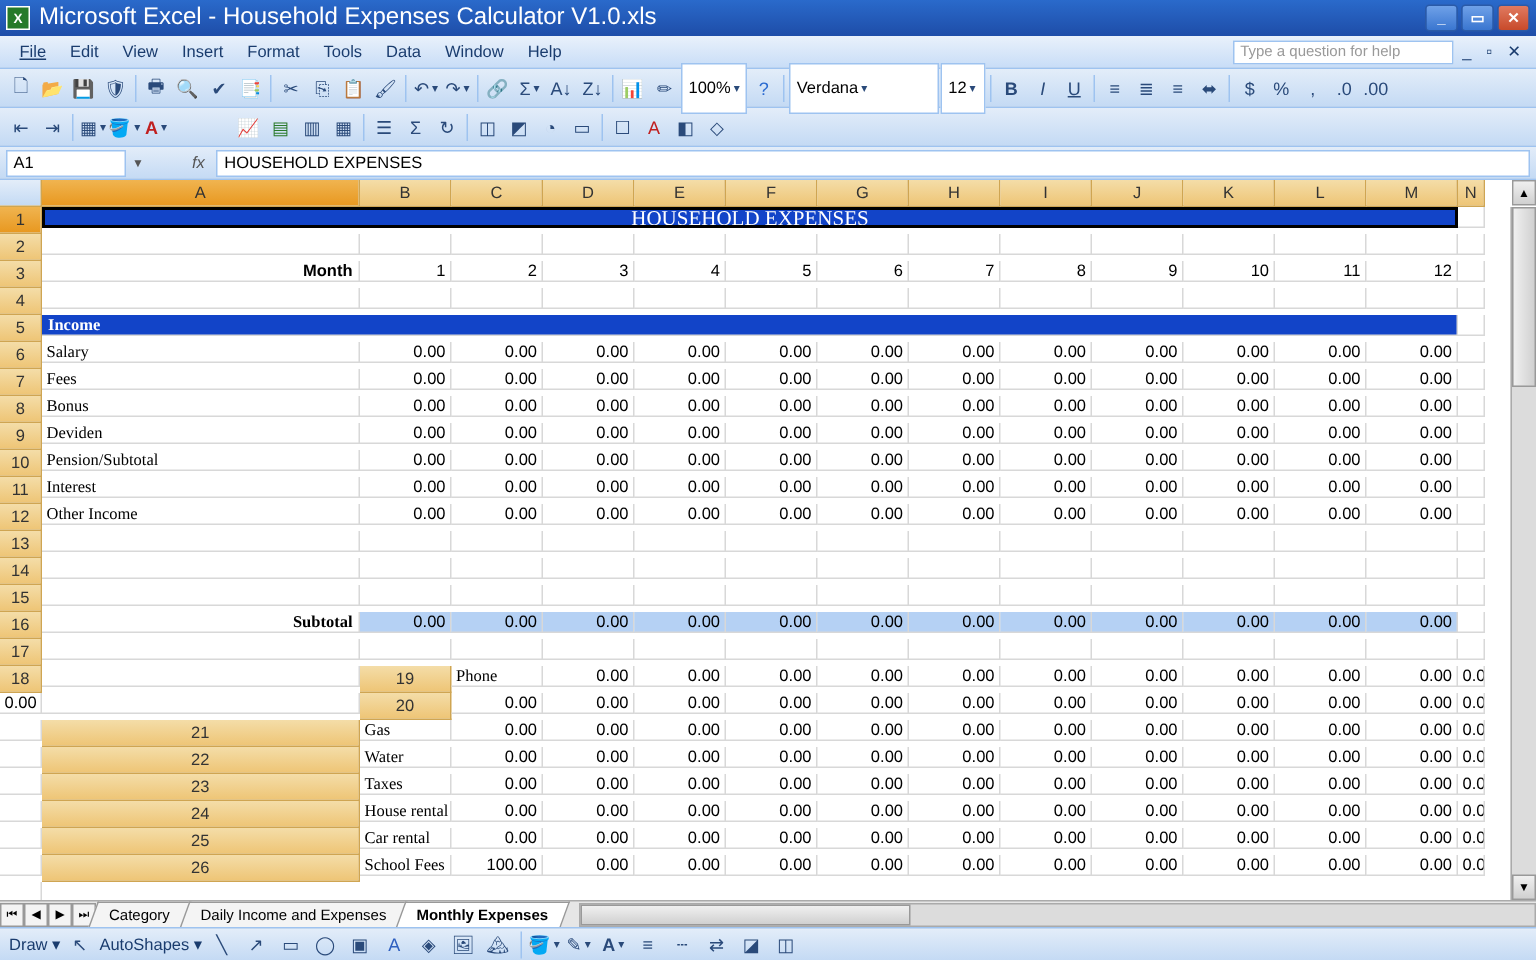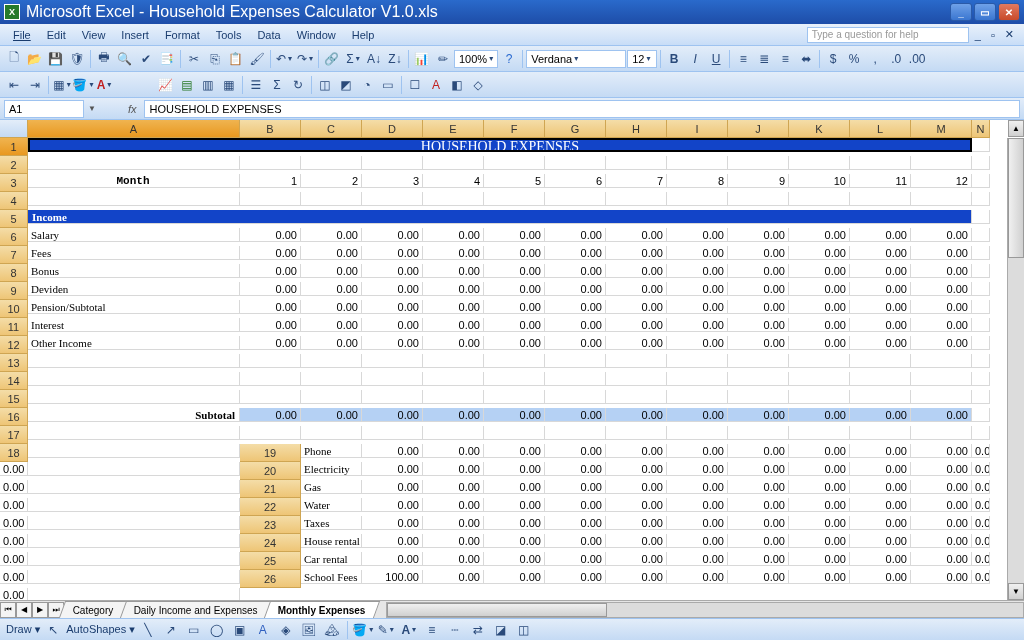--- a/index.html
+++ b/index.html
@@ -9,49 +9,49 @@
 .titlebar { height: 24px; background: linear-gradient(#2a6acb,#1e4da8); display: flex; align-items: center; padding: 0 4px; color: #fff; }
 .titlebar .icon { width: 16px; height: 16px; background: #267a2a; margin-right: 6px; border: 1px solid #fff; display:flex;align-items:center;justify-content:center;font-size:9px;color:#fff;font-weight:bold;}
 .titlebar .title { flex: 1; font-size: 16px; }
 .winbtns { display: flex; gap: 2px; }
 .winbtns span { width: 22px; height: 18px; background: linear-gradient(#6fa1e8,#3a76d0); border:1px solid #2a5aa8; border-radius: 3px; display:flex;align-items:center;justify-content:center;color:#fff;font-weight:bold;font-size:10px;}
 .winbtns .close{background:linear-gradient(#e07a60,#c84a2a);}
 
 
 .menubar { height: 22px; background: linear-gradient(#e9f1fb,#c8ddf7); display: flex; align-items: center; padding: 0 6px; gap: 2px; border-bottom:1px solid #9ec3f0;}
 .menubar .mi { padding: 2px 7px; color: #1a3c6e; cursor: default; }
-.menubar .help-box{margin-left:auto;border:1px solid #9ec3f0;background:#fff;width:162px;height:16px;font-size:10px;color:#999;padding:0 4px;display:flex;align-items:center;}
+.menubar .help-box{margin-left:auto;border:1px solid #9ec3f0;background:#fff;width:147px;height:16px;font-size:10px;color:#999;padding:0 4px;display:flex;align-items:center;}
 .menubar .mm{color:#1a3c6e;padding:0 4px;}
 
 
 .toolbar { height: 26px; background: linear-gradient(#e3edf9,#c4daf4); display: flex; align-items: center; padding: 0 4px; gap: 1px; border-bottom:1px solid #9ec3f0;}
 .tb-btn { width: 20px; height: 20px; border:1px solid transparent; display:flex;align-items:center;justify-content:center;border-radius:2px;font-size:12px;color:#2a4a7a;}
 .tb-sep{width:1px;height:18px;background:#9ec3f0;margin:0 2px;}
-.tb-combo{border:1px solid #9ec3f0;background:#fff;height:18px;font-size:11px;padding:0 4px;display:flex;align-items:center;min-width:40px;}
+.tb-combo{border:1px solid #9ec3f0;background:#fff;height:34px;font-size:11px;padding:0 4px;display:flex;align-items:center;min-width:40px;}
 .tb-dd::after{content:"▾";font-size:8px;margin-left:2px;color:#2a4a7a;}
 
 
 .formulabar { height: 22px; background: linear-gradient(#e3edf9,#c4daf4); display: flex; align-items: center; padding: 0 4px; gap: 4px; border-bottom:1px solid #9ec3f0;}
 .namebox{width:80px;height:18px;background:#fff;border:1px solid #9ec3f0;padding:0 4px;font-size:11px;display:flex;align-items:center;}
 .formula{flex:1;height:18px;background:#fff;border:1px solid #9ec3f0;padding:0 4px;font-size:11px;display:flex;align-items:center;}
 .fx{font-style:italic;font-size:11px;color:#555;padding:0 4px;margin-left:24px;}
 
 
 .sheet-wrap{position:relative;height:calc(640px - 24px - 22px - 26px - 26px - 22px - 18px - 22px);background:#fff;overflow:hidden;}
 .grid{display:grid;grid-template-columns:28px 212px repeat(12,61px) 18px;font-size:11px;}
 .colhdr,.rowhdr,.corner{background:linear-gradient(#f4dda8,#eec576);border-right:1px solid #cfa552;border-bottom:1px solid #cfa552;text-align:center;height:18px;line-height:18px;color:#333;}
 .colhdr.sel,.rowhdr.sel{background:linear-gradient(#f0b450,#e89820);}
 .corner{background:linear-gradient(#e3edf9,#c4daf4);}
 .cell{border-right:1px solid #d8d8d8;border-bottom:1px solid #d8d8d8;height:14px;line-height:14px;padding:0 3px;overflow:hidden;white-space:nowrap;}
 .cell.num{text-align:right;}
 .cell.lbl{text-align:left;font-family:Verdana;}
 .title-cell{background:#1244c8;color:#fff;text-align:center;font-family:Verdana;font-size:14px;grid-column:2/15;}
 .sechdr{background:#1244c8;color:#fff;font-weight:bold;font-family:Verdana;padding-left:4px;}
 .sechdr-span{grid-column:2/15;}
-.month-lbl{font-weight:bold;text-align:center;padding-right:4px;font-family:Liberation Mono, monospace;}
+.month-lbl{font-weight:bold;text-align:right;padding-right:4px;font-family:Liberation Sans, sans-serif;}
 .subtotal-lbl{font-weight:bold;text-align:right;padding-right:4px;font-family:Verdana;}
 .subtotal-val{background:#b5d1f4;text-align:right;}
 .sel-cell{border:2px solid #000 !important;}
 
 
 .tabbar{height:18px;background:#e6e6e6;display:flex;align-items:center;font-size:10px;border-top:1px solid #aaa;}
 .tab-nav{display:flex;}
 .tab-nav span{width:16px;height:16px;border:1px solid #999;background:#f4f4f4;display:flex;align-items:center;justify-content:center;font-size:8px;}
 .tab{padding:0 10px;height:17px;line-height:17px;background:#f4f4f4;border:1px solid #999;border-bottom:none;transform:skewX(-20deg);margin-left:-2px;}
 .tab>span{display:inline-block;transform:skewX(20deg);}
@@ -449,21 +449,20 @@
       <div class="cell num">0.00</div>
       <div class="cell num">0.00</div>
       <div class="cell num">0.00</div>
       <div class="cell num">0.00</div>
       <div class="cell num">0.00</div>
       <div class="cell num">0.00</div>
       <div class="cell num">0.00</div>
       <div class="cell num">0.00</div>
       <div class="cell"></div>
       <div class="rowhdr">20</div>
-      <div class="cell lbl">Electricity</div>
       <div class="cell num">0.00</div>
       <div class="cell num">0.00</div>
       <div class="cell num">0.00</div>
       <div class="cell num">0.00</div>
       <div class="cell num">0.00</div>
       <div class="cell num">0.00</div>
       <div class="cell num">0.00</div>
       <div class="cell num">0.00</div>
       <div class="cell num">0.00</div>
       <div class="cell num">0.00</div>

